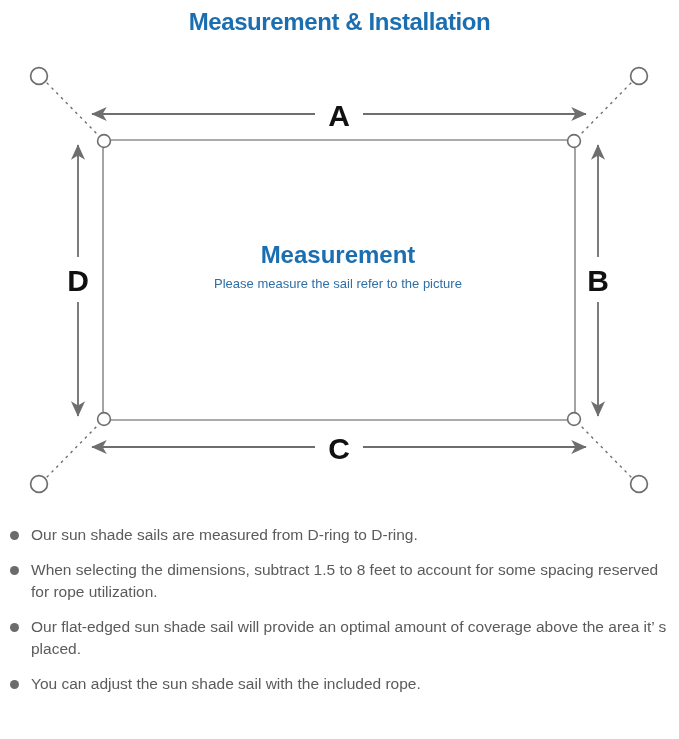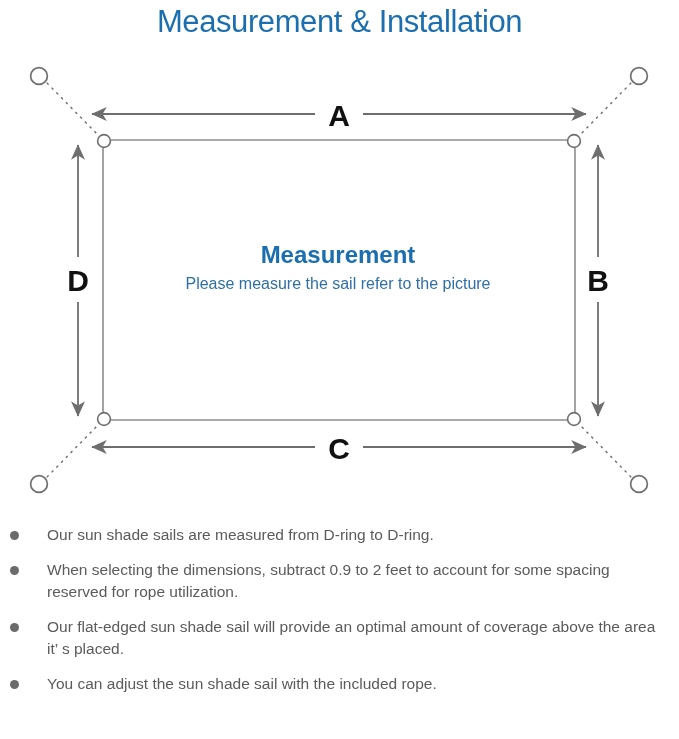--- a/index.html
+++ b/index.html
@@ -29,22 +29,22 @@
     left: 0;
     top: 0;
     width: 679px;
     height: 44px;
     display: flex;
     align-items: center;
     justify-content: center;
   }
   .title {
     font-family: "Liberation Sans", sans-serif;
-    font-weight: normal;
-    font-size: 31px;
+    font-weight: bold;
+    font-size: 24px;
     letter-spacing: -0.4px;
     color: #1b6fb0;
     white-space: nowrap;
   }
 
   
   .diagram {
     position: absolute;
     left: 0;
     top: 44px;
@@ -66,40 +66,39 @@
   .center-title {
     font-family: "Liberation Sans", sans-serif;
     font-weight: bold;
     font-size: 24px;
     color: #1b6fb0;
     line-height: 30px;
     white-space: nowrap;
   }
   .center-sub {
     font-family: "Liberation Sans", sans-serif;
-    font-size: 16px;
+    font-size: 13px;
     color: #2f6fa6;
     line-height: 22px;
     margin-top: 3px;
     white-space: nowrap;
   }
 
   
   .notes {
     position: absolute;
     left: 0;
     top: 524px;
     width: 679px;
   }
   .note-row {
     display: flex;
     align-items: flex-start;
     padding: 0 11px 0 10px;
     margin-bottom: 13px;
-    gap: 16px;
   }
   .note-bullet {
     flex: 0 0 auto;
     width: 9px;
     height: 9px;
     border-radius: 50%;
     background: #6b6b6b;
     margin-top: 7px;
     margin-right: 12px;
   }
@@ -191,21 +190,21 @@
   <div class="notes">
 
     <div class="note-row">
       <span class="note-bullet"></span>
       <span class="note-text">Our sun shade sails are measured from D-ring to D-ring.</span>
     </div>
 
 
     <div class="note-row">
       <span class="note-bullet"></span>
-      <span class="note-text">When selecting the dimensions, subtract 0.9 to 2 feet to account for some spacing reserved for rope utilization.</span>
+      <span class="note-text">When selecting the dimensions, subtract 1.5 to 8 feet to account for some spacing reserved for rope utilization.</span>
     </div>
 
     <div class="note-row">
       <span class="note-bullet"></span>
       <span class="note-text">Our flat-edged sun shade sail will provide an optimal amount of coverage above the area it’ s placed.</span>
     </div>
 
     <div class="note-row">
       <span class="note-bullet"></span>
       <span class="note-text">You can adjust the sun shade sail with the included rope.</span>

